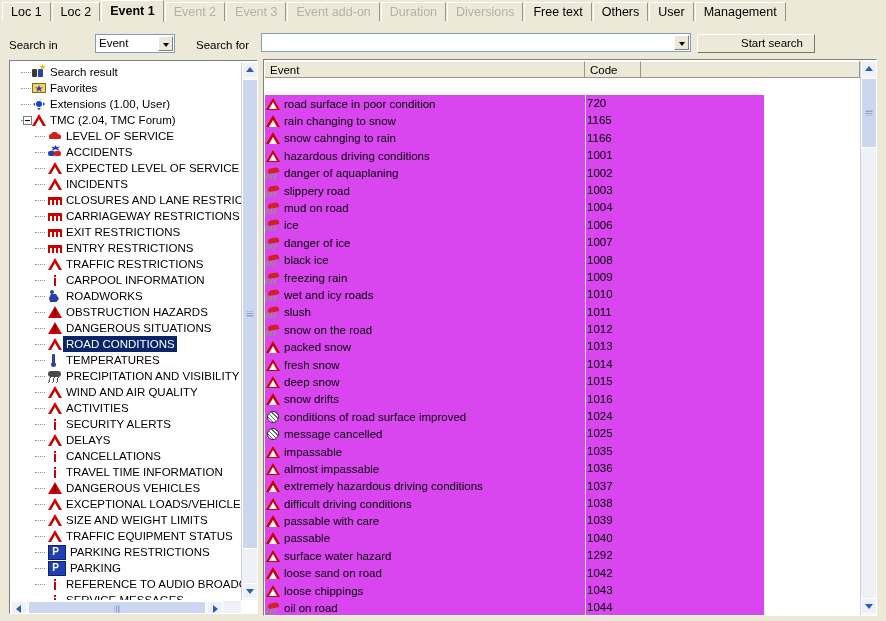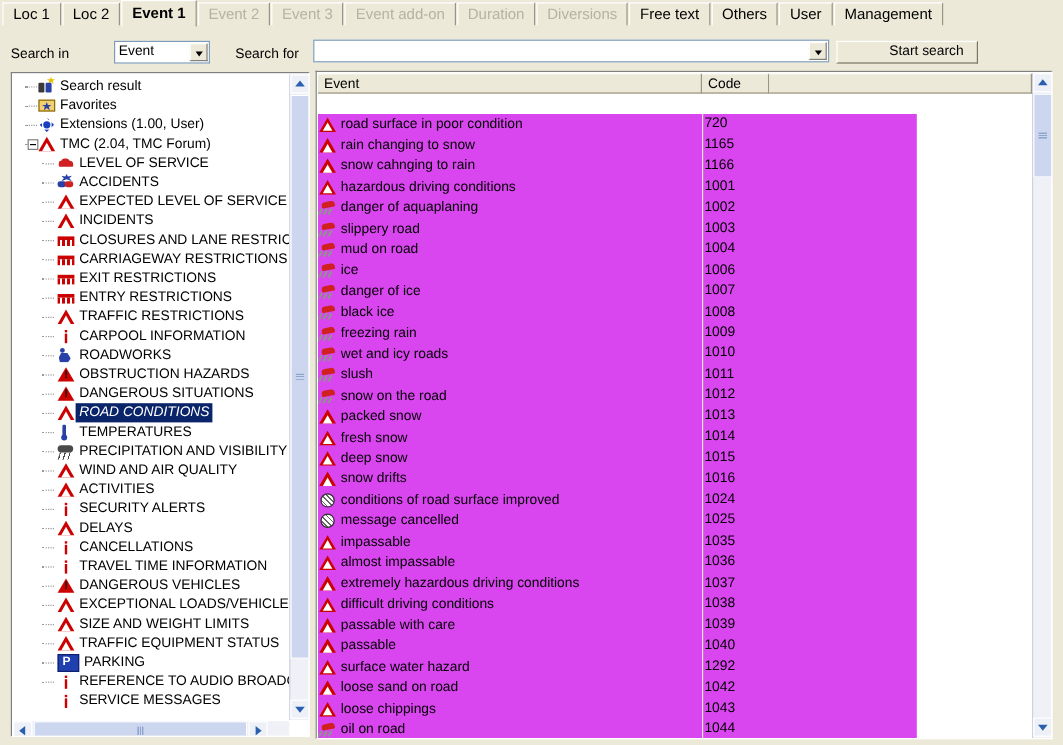--- a/index.html
+++ b/index.html
@@ -106,21 +106,21 @@
     position:absolute;left:1px;top:1px;width:230px;height:538px;
     overflow:hidden;background:#fff;
   }
   .tree-inner{position:relative;padding-top:2px;}
   .tnode{
     position:relative;height:16px;line-height:16px;
     white-space:nowrap;font-size:11.5px;display:flex;align-items:center;
     cursor:default;
   }
   .tnode .tlabel{padding-left:3px;padding-right:2px;}
-  .tnode.selected .tlabel{background:#0a246a;color:#ffffff;font-style:italic;}
+  .tnode.selected .tlabel{background:#0a246a;color:#ffffff;}
   .tnode .dots{
     position:absolute;left:0;top:8px;height:1px;
     border-top:1px dotted #9a9a9a;
   }
   .ico{
     width:16px;height:16px;position:relative;flex:0 0 16px;
     display:inline-block;
   }
 
   
@@ -577,20 +577,26 @@
           <div class="tnode">
             <span class="dots" style="left: 24px; width: 10px;"></span>
             <span style="display: inline-block; flex: 0 0 36px; height: 1px;"></span>
             <span class="ico ico-tri"></span>
             <span class="tlabel">TRAFFIC EQUIPMENT STATUS</span>
           </div>
           <div class="tnode">
             <span class="dots" style="left: 24px; width: 10px;"></span>
             <span style="display: inline-block; flex: 0 0 36px; height: 1px;"></span>
             <span class="ico ico-park"></span>
+            <span class="tlabel">PARKING RESTRICTIONS</span>
+          </div>
+          <div class="tnode">
+            <span class="dots" style="left: 24px; width: 10px;"></span>
+            <span style="display: inline-block; flex: 0 0 36px; height: 1px;"></span>
+            <span class="ico ico-park"></span>
             <span class="tlabel">PARKING</span>
           </div>
           <div class="tnode">
             <span class="dots" style="left: 24px; width: 10px;"></span>
             <span style="display: inline-block; flex: 0 0 36px; height: 1px;"></span>
             <span class="ico ico-info"></span>
             <span class="tlabel">REFERENCE TO AUDIO BROADC</span>
           </div>
           <div class="tnode">
             <span style="display: inline-block; flex: 0 0 36px; height: 1px;"></span>

